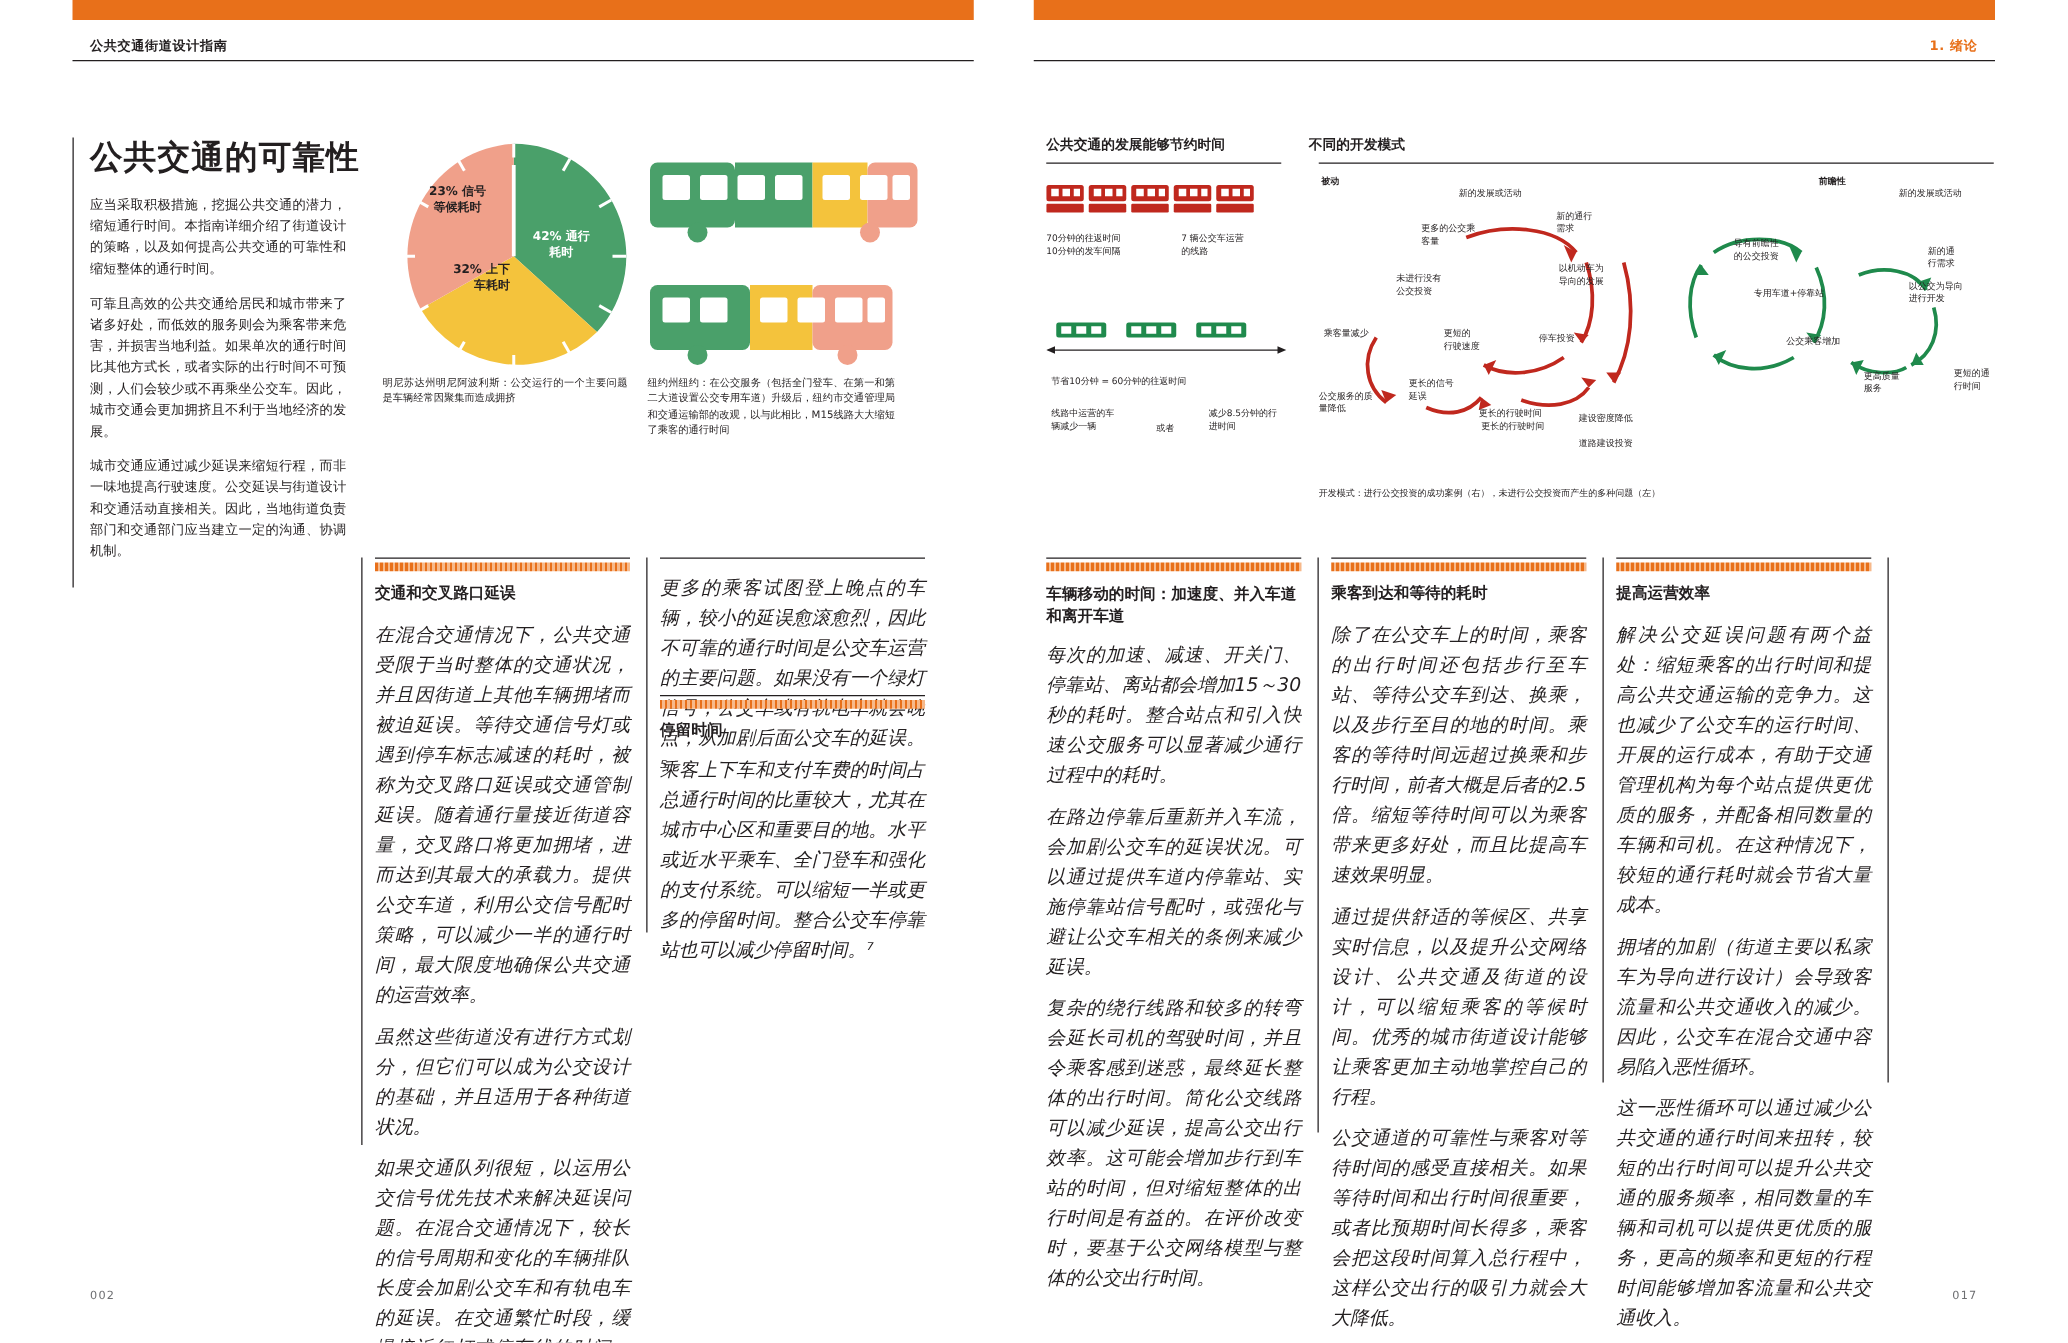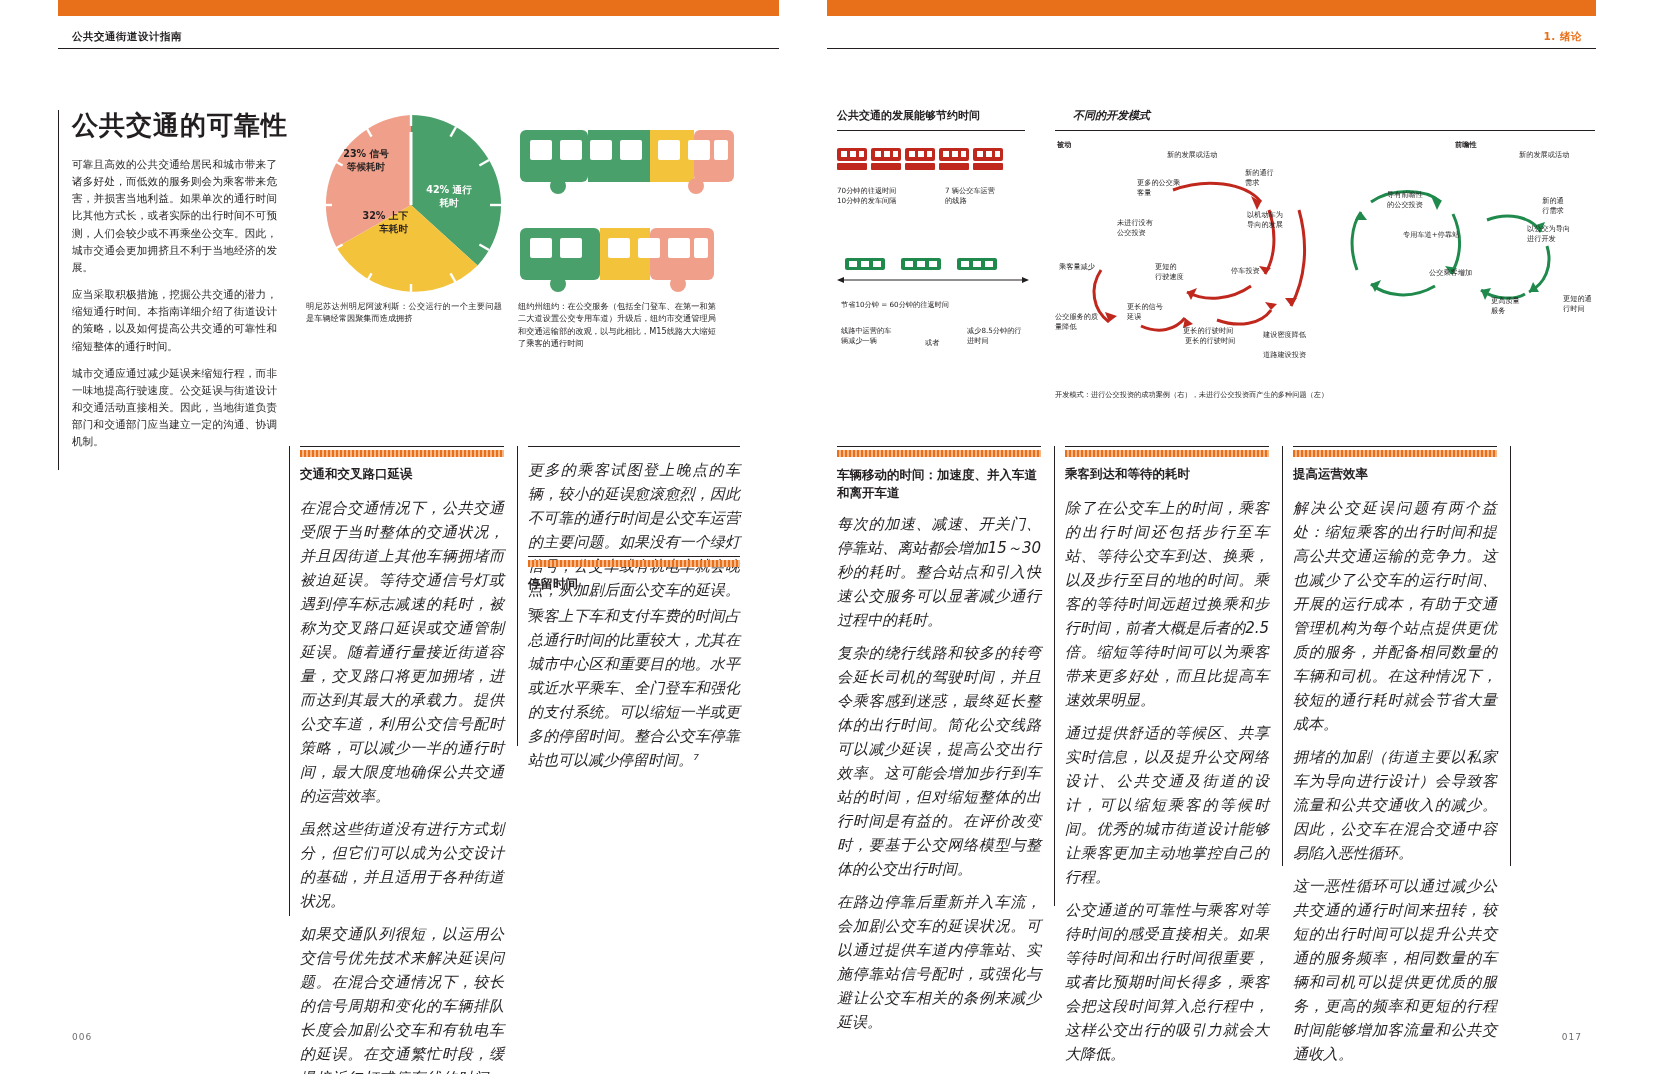--- a/index.html
+++ b/index.html
@@ -43,29 +43,29 @@
 </style>
 </head>
 <body>
 
 <div class="spread">
 
   <div class="page left">
     <div class="topbar"></div>
     <div class="hdr-rule" style="left:58px;right:48px;top:48px;"></div>
     <div class="hdr-text" style="left:72px;top:30px;">公共交通街道设计指南</div>
-    <div class="page-num" style="left:72px;">006</div>
+    <div class="page-num" style="left:72px;">002</div>
 
     <div class="vrule" style="left:58px;top:110px;height:360px;"></div>
 
     <h1 class="title" style="left:72px;top:108px;">公共交通的可靠性</h1>
 
     <div class="body-col" style="left:72px;top:156px;width:205px;">
+      <p>应当采取积极措施，挖掘公共交通的潜力，缩短通行时间。本指南详细介绍了街道设计的策略，以及如何提高公共交通的可靠性和缩短整体的通行时间。</p>
       <p>可靠且高效的公共交通给居民和城市带来了诸多好处，而低效的服务则会为乘客带来危害，并损害当地利益。如果单次的通行时间比其他方式长，或者实际的出行时间不可预测，人们会较少或不再乘坐公交车。因此，城市交通会更加拥挤且不利于当地经济的发展。</p>
-      <p>应当采取积极措施，挖掘公共交通的潜力，缩短通行时间。本指南详细介绍了街道设计的策略，以及如何提高公共交通的可靠性和缩短整体的通行时间。</p>
       <p>城市交通应通过减少延误来缩短行程，而非一味地提高行驶速度。公交延误与街道设计和交通活动直接相关。因此，当地街道负责部门和交通部门应当建立一定的沟通、协调机制。</p>
     </div>
 
     <div class="chart-wrap" style="left:318px;top:112px;width:186px;height:186px;">
       <svg width="186" height="186" viewBox="0 0 186 186">
 
         <path d="M93 93 L93 3 A90 90 0 0 1 159.6 153.6 Z" fill="#4aa06a"></path>
 
         <path d="M93 93 L159.6 153.6 A90 90 0 0 1 18.5 135.2 Z" fill="#f4c33c"></path>
 
@@ -163,21 +163,21 @@
 
   <div class="page right">
     <div class="topbar"></div>
     <div class="hdr-rule" style="left:0px;right:58px;top:48px;"></div>
     <div class="hdr-text right" style="right:72px;top:30px;">1. 绪论</div>
     <div class="page-num" style="right:72px;">017</div>
 
     <div class="subhead" style="left:10px;top:108px;width:200px;">公共交通的发展能够节约时间</div>
     <div class="topline" style="left:10px;top:130px;width:188px;"></div>
 
-    <div class="subhead" style="left:246px;top:108px;width:220px;font-style:italic;">不同的开发模式</div>
+    <div class="subhead" style="left:220px;top:108px;width:220px;">不同的开发模式</div>
     <div class="topline" style="left:228px;top:130px;width:540px;"></div>
 
     <div style="position:absolute;left:10px;top:144px;">
       <svg width="192" height="30" viewBox="0 0 192 30">
         <g fill="#c0281e">
           <rect x="0" y="4" width="30" height="13" rx="2"></rect>
             <rect x="0" y="19" width="30" height="7" rx="1"></rect>
           <rect x="34" y="4" width="30" height="13" rx="2"></rect>
             <rect x="34" y="19" width="30" height="7" rx="1"></rect>
           <rect x="68" y="4" width="30" height="13" rx="2"></rect>
@@ -321,22 +321,22 @@
     <div class="tiny" style="left:736px;top:294px;width:52px;white-space:pre-line;">更短的通
 行时间</div>
 
     <div class="tiny" style="left:228px;top:390px;width:520px;">开发模式：进行公交投资的成功案例（右），未进行公交投资而产生的多种问题（左）</div>
 
     <div class="topline" style="left:10px;top:446px;width:204px;"></div>
     <div class="hatch" style="left:10px;top:450px;width:204px;"></div>
     <div class="secthead" style="left:10px;top:466px;width:204px;line-height:1.4;">车辆移动的时间：加速度、并入车道和离开车道</div>
     <div class="col-text" style="left:10px;top:512px;width:204px;">
       <p>每次的加速、减速、开关门、停靠站、离站都会增加15～30秒的耗时。整合站点和引入快速公交服务可以显著减少通行过程中的耗时。</p>
+      <p>在路边停靠后重新并入车流，会加剧公交车的延误状况。可以通过提供车道内停靠站、实施停靠站信号配时，或强化与避让公交车相关的条例来减少延误。</p>
       <p>复杂的绕行线路和较多的转弯会延长司机的驾驶时间，并且令乘客感到迷惑，最终延长整体的出行时间。简化公交线路可以减少延误，提高公交出行效率。这可能会增加步行到车站的时间，但对缩短整体的出行时间是有益的。在评价改变时，要基于公交网络模型与整体的公交出行时间。</p>
-      <p>在路边停靠后重新并入车流，会加剧公交车的延误状况。可以通过提供车道内停靠站、实施停靠站信号配时，或强化与避让公交车相关的条例来减少延误。</p>
     </div>
 
     <div class="topline" style="left:238px;top:446px;width:204px;"></div>
     <div class="hatch" style="left:238px;top:450px;width:204px;"></div>
     <div class="secthead" style="left:238px;top:466px;width:204px;">乘客到达和等待的耗时</div>
     <div class="col-text" style="left:238px;top:496px;width:204px;">
       <p>除了在公交车上的时间，乘客的出行时间还包括步行至车站、等待公交车到达、换乘，以及步行至目的地的时间。乘客的等待时间远超过换乘和步行时间，前者大概是后者的2.5倍。缩短等待时间可以为乘客带来更多好处，而且比提高车速效果明显。</p>
       <p>通过提供舒适的等候区、共享实时信息，以及提升公交网络设计、公共交通及街道的设计，可以缩短乘客的等候时间。优秀的城市街道设计能够让乘客更加主动地掌控自己的行程。</p>
       <p>公交通道的可靠性与乘客对等待时间的感受直接相关。如果等待时间和出行时间很重要，或者比预期时间长得多，乘客会把这段时间算入总行程中，这样公交出行的吸引力就会大大降低。</p>
     </div>

